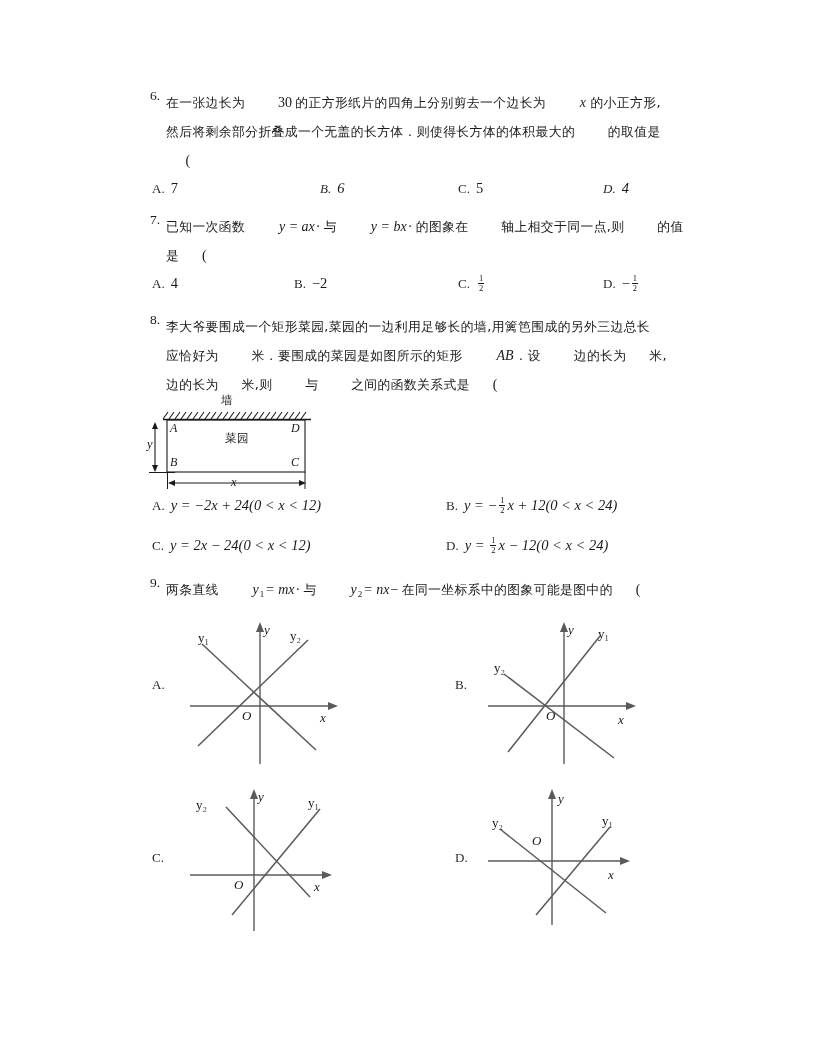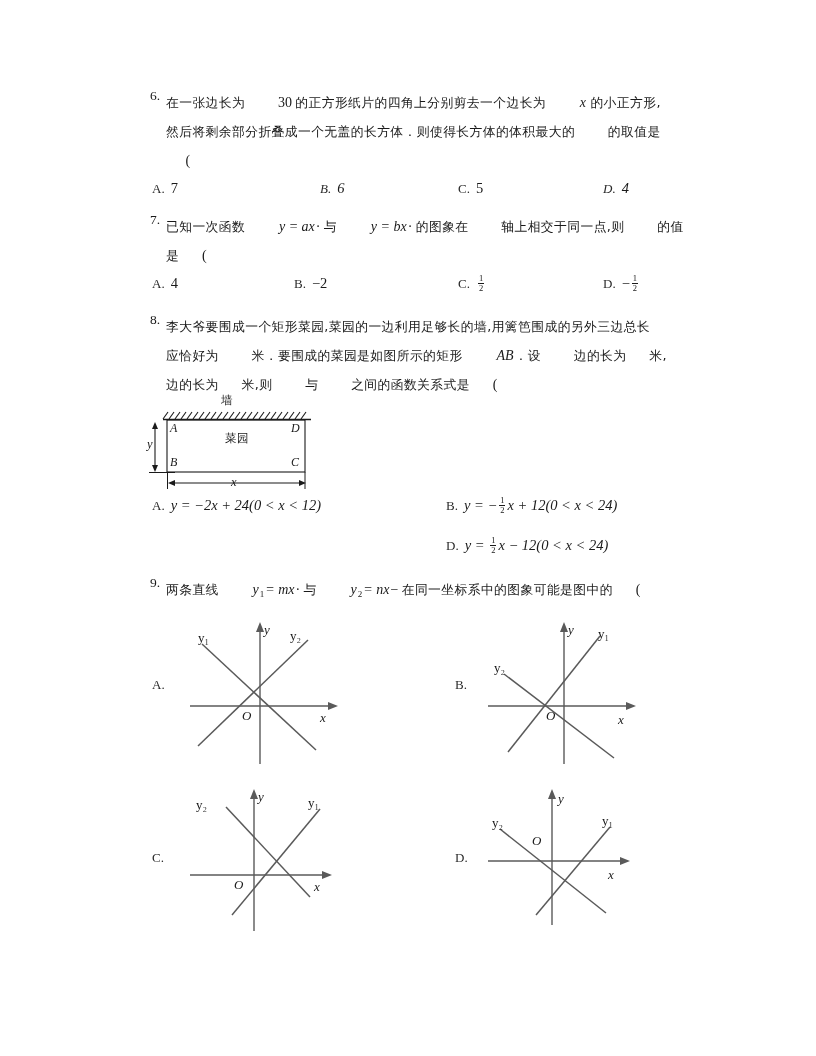--- a/index.html
+++ b/index.html
@@ -323,20 +323,23 @@
   <div class="opts" style="top:492px;">
     <div class="opt" style="left:14px;">
       <span class="optlbl">A.</span><span class="optval it">y = −2x + 24(0 &lt; x &lt; 12)</span>
     </div>
     <div class="opt" style="left:308px;">
       <span class="optlbl">B.</span><span class="optval it">y = −</span><span class="frac"><span class="num">1</span><span class="den">2</span></span><span class="optval it" style="padding-left:0">x + 12(0 &lt; x &lt; 24)</span>
     </div>
   </div>
 
   <div class="opts" style="top:532px;">
+    <div class="opt" style="left:14px;">
+      <span class="optlbl">C.</span><span class="optval it">y = 2x − 24(0 &lt; x &lt; 12)</span>
+    </div>
     <div class="opt" style="left:308px;">
       <span class="optlbl">D.</span><span class="optval it">y = </span><span class="frac"><span class="num">1</span><span class="den">2</span></span><span class="optval it" style="padding-left:0">x − 12(0 &lt; x &lt; 24)</span>
     </div>
   </div>
 
   <div class="q" style="top:575px;">
     <div class="qnum">9.</div>
     <div class="qbody">
       <div>
         <span class="cn">两条直线</span>

